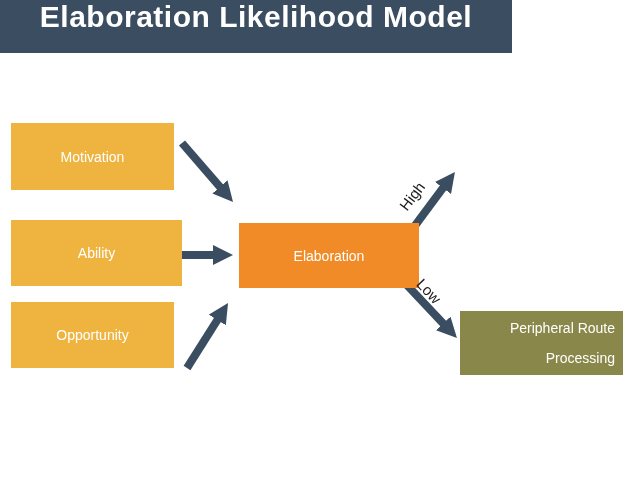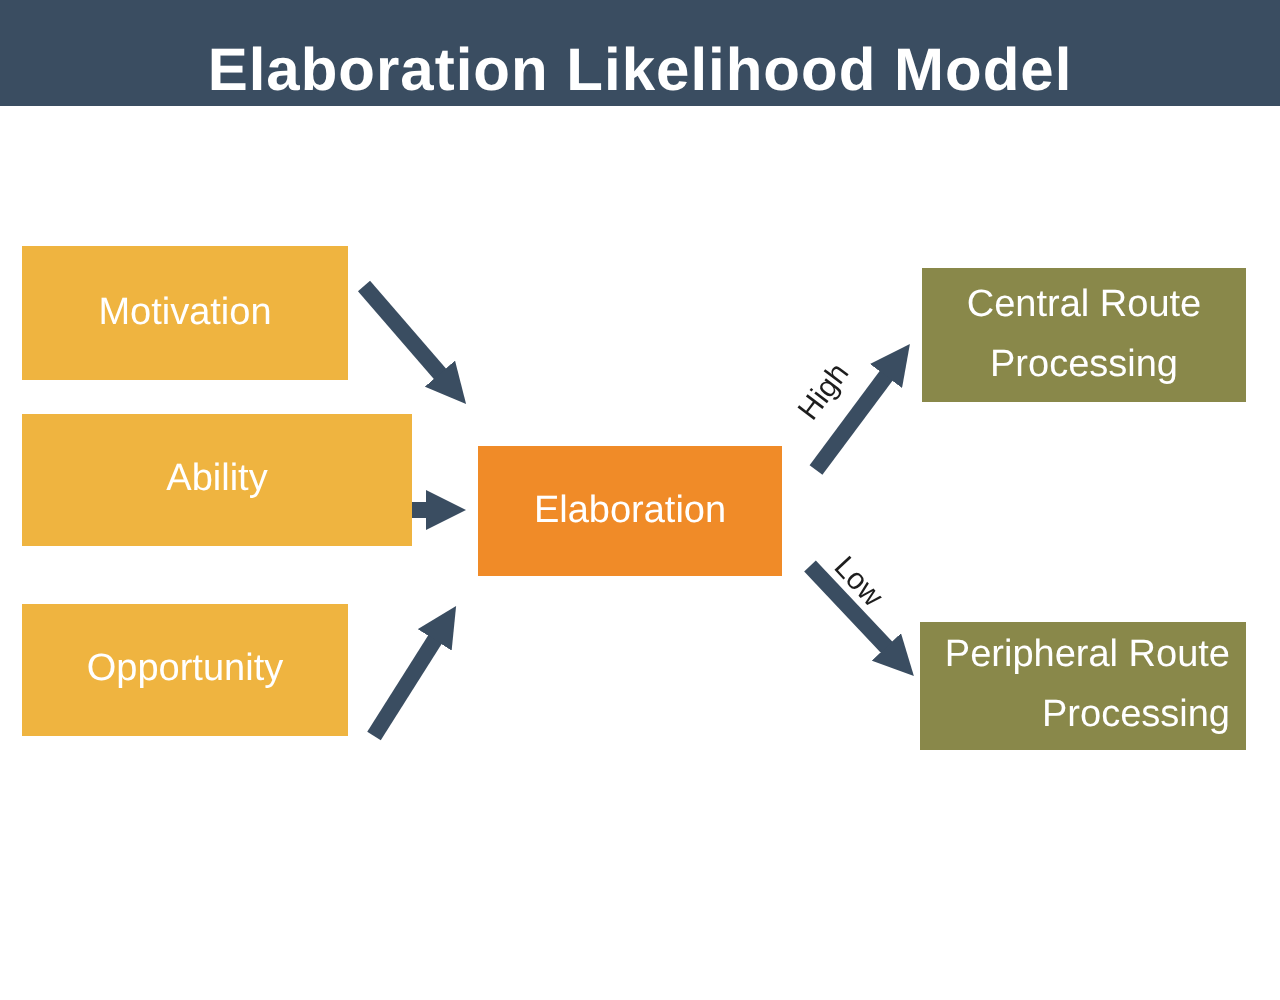--- a/index.html
+++ b/index.html
@@ -16,48 +16,48 @@
   html,body{background:#ffffff;}
   .page{
     position:relative;
     width:640px;height:500px;
     background:#ffffff;
     overflow:hidden;
     font-family:"Liberation Sans","DejaVu Sans",sans-serif;
   }
   .titlebar{
     position:absolute;left:0;top:0;
-    width:640px;height:53px;
+    width:512px;height:53px;
     background:var(--header-bg);
-    display:flex;align-items:flex-end;justify-content:center;
+    display:flex;align-items:flex-start;justify-content:center;
   }
   .titlebar h1{
     color:var(--title-text);
     font-size:30px;
     font-weight:bold;
     letter-spacing:0.5px;
     white-space:nowrap;
   }
   .node{
     position:absolute;
     display:flex;align-items:center;justify-content:center;
     text-align:center;
     color:var(--box-text);
-    font-size:19px;
+    font-size:14px;
     line-height:30px;
     padding:0 8px;
   }
   .node.input{background:var(--input-box);}
   .node.center{background:var(--center-box);}
   .node.output{background:var(--output-box);}
 
   .node.motivation {left:11px; top:123px; width:163px; height:67px;}
-  .node.ability    {left:11px; top:207px; width:195px; height:66px;}
+  .node.ability    {left:11px; top:220px; width:171px; height:66px;}
   .node.opportunity{left:11px; top:302px; width:163px; height:66px;}
-  .node.elaboration{left:239px;top:223px; width:152px; height:65px;}
+  .node.elaboration{left:239px;top:223px; width:180px; height:65px;}
   .node.central    {left:461px;top:134px; width:162px; height:67px;}
   .node.peripheral {left:460px;top:311px; width:163px; height:64px;text-align:right;}
 
   .arrows{
     position:absolute;left:0;top:0;
     width:640px;height:500px;
     pointer-events:none;
   }
   .arrows line{
     stroke:var(--arrow);
@@ -109,23 +109,20 @@
     <span>Ability</span>
   </div>
   <div class="node input opportunity">
     <span>Opportunity</span>
   </div>
 
   <div class="node center elaboration">
     <span>Elaboration</span>
   </div>
 
-  <div class="node output central">
-    <span>Central Route Processing</span>
-  </div>
   <div class="node output peripheral">
     <span>Peripheral Route Processing</span>
   </div>
 
   <div class="arrow-label high">High</div>
   <div class="arrow-label low">Low</div>
 
 </div>
 
 </body></html>

